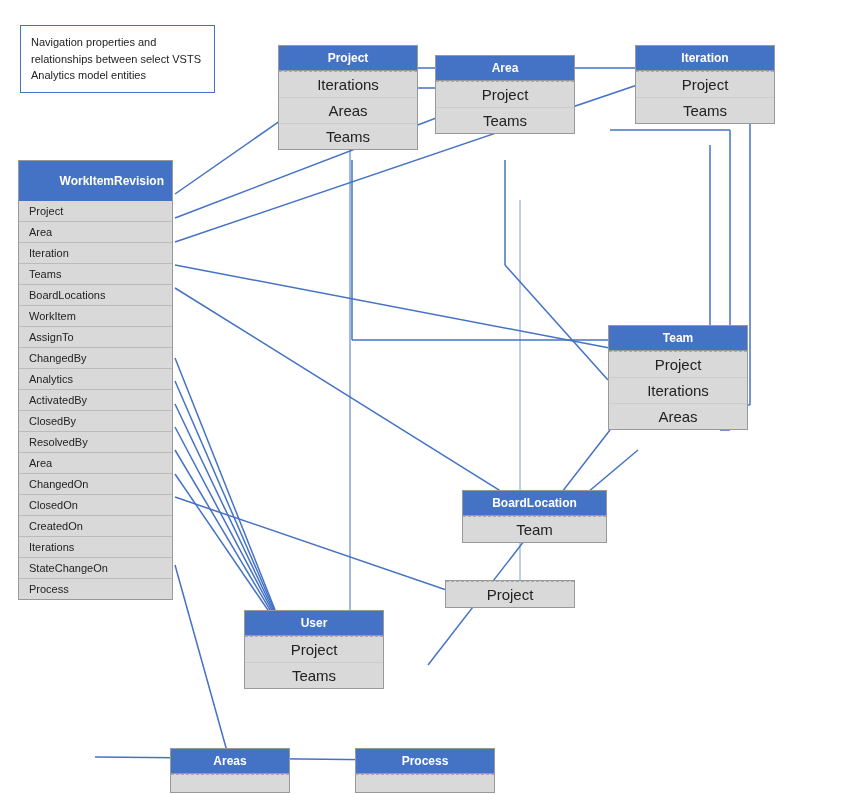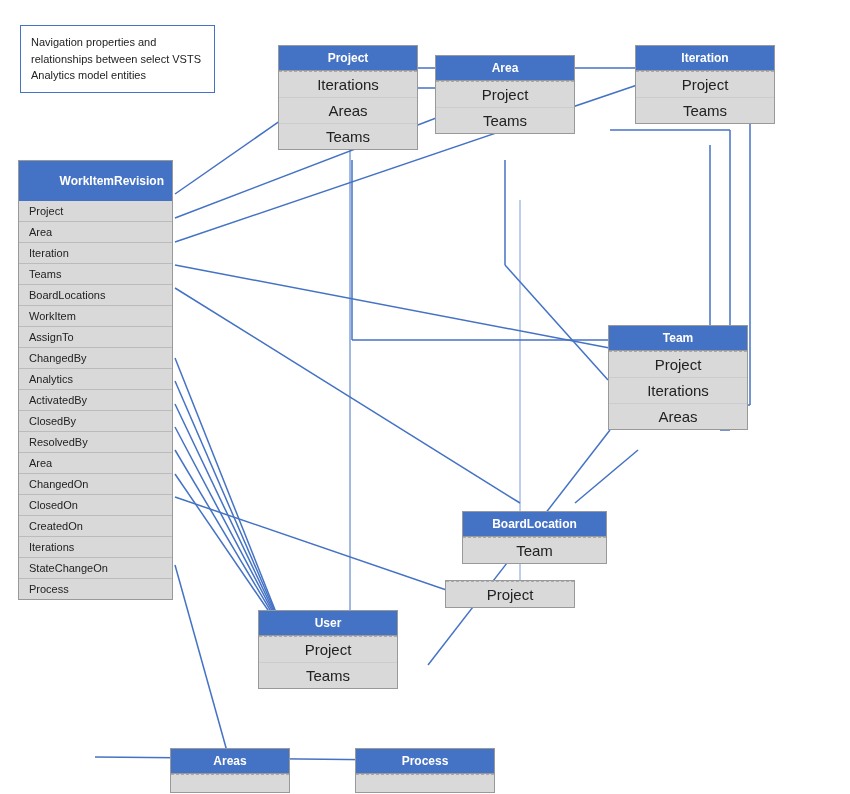--- a/index.html
+++ b/index.html
@@ -211,34 +211,34 @@
 
   <div class="entity-box" style="left:608px; top:325px; width:140px;">
     <div class="entity-header">Team</div>
     <div class="entity-body">
       <div class="entity-row">Project</div>
       <div class="entity-row">Iterations</div>
       <div class="entity-row">Areas</div>
     </div>
   </div>
 
-  <div class="entity-box" style="left:462px; top:490px; width:145px;margin-top:21px;">
+  <div class="entity-box" style="left:462px; top:490px; width:145px;">
     <div class="entity-header">BoardLocation</div>
     <div class="entity-body">
       <div class="entity-row">Team</div>
     </div>
   </div>
 
   <div class="entity-box" style="left:445px; top:580px; width:130px;">
     <div class="entity-body">
       <div class="entity-row">Project</div>
     </div>
   </div>
 
-  <div class="entity-box" style="left:258px; top:610px; width:140px;">
+  <div class="entity-box" style="left:244px; top:610px; width:140px;">
     <div class="entity-header">User</div>
     <div class="entity-body">
       <div class="entity-row">Project</div>
       <div class="entity-row">Teams</div>
     </div>
   </div>
 
   <div class="entity-box" style="left:170px; top:748px; width:120px;">
     <div class="entity-header">Areas</div>
     <div class="entity-body" style="min-height:18px;"></div>

